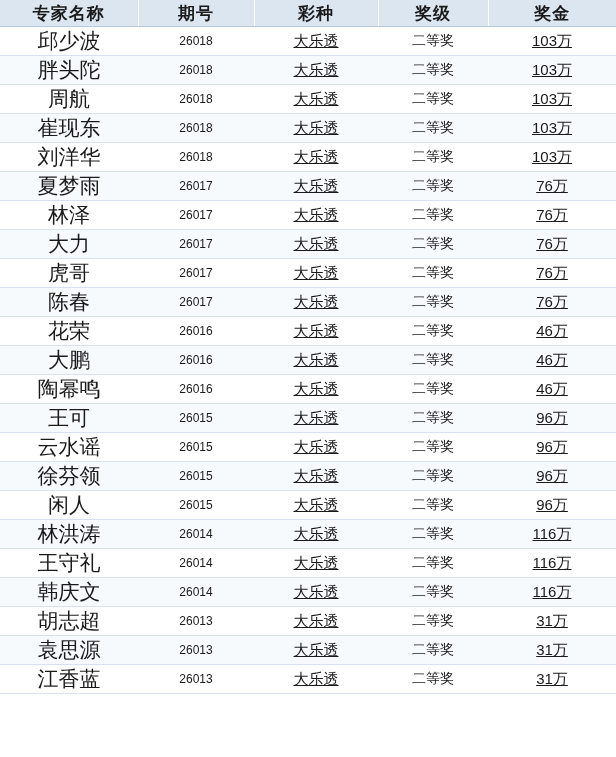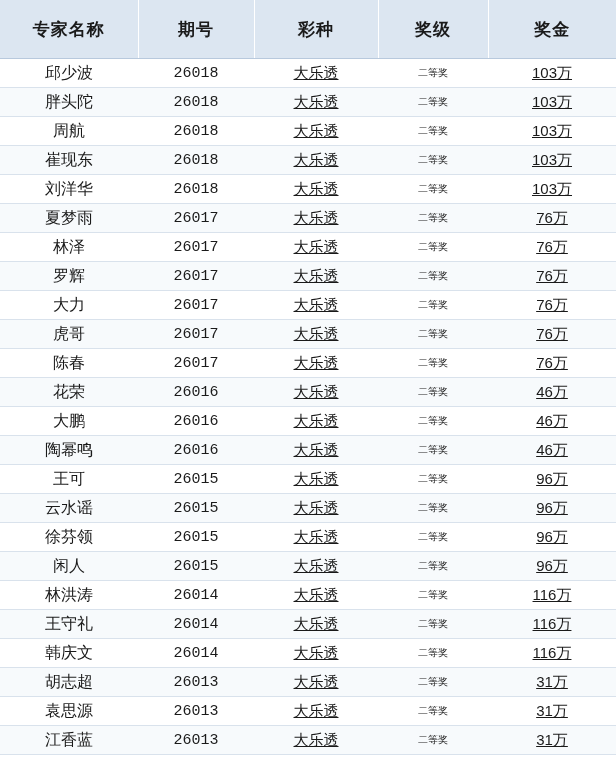--- a/index.html
+++ b/index.html
@@ -27,38 +27,38 @@
 
   thead th {
     background: #dce6f1;
     color: #1a1a1a;
     font-size: 17px;
     font-weight: bold;
     text-align: center;
     height: 26px;
     border-right: 1px solid #ffffff;
     border-bottom: 1px solid #b8c9dd;
-    padding: 16px;
+    padding: 0;
     letter-spacing: 1px;
   }
   thead th:last-child { border-right: none; }
 
   tbody td {
     height: 28px;
     text-align: center;
     font-size: 16px;
     border-bottom: 1px solid #d9e2ec;
     padding: 0;
     white-space: nowrap;
     overflow: hidden;
   }
-  tbody td.name { font-size: 16px; }
-  tbody td.issue { font-size: 15px; font-family: Liberation Mono, monospace; }
+  tbody td.name { font-size: 21px; }
+  tbody td.issue { font-size: 12px; }
   tbody td.lottery { font-size: 15px; text-decoration: underline; }
-  tbody td.level { font-size: 10px; text-align: center; }
+  tbody td.level { font-size: 14px; text-align: center; }
   tbody td.prize { font-size: 15px; text-decoration: underline; }
 
   tbody tr:nth-child(odd) td { background: #ffffff; }
   tbody tr:nth-child(even) td { background: #f7fafc; }
 </style>
 </head>
 <body>
 
 <table class="award-table">
   <colgroup>
@@ -121,27 +121,20 @@
         <td class="prize">76万</td>
       </tr>
       <tr>
         <td class="name">林泽</td>
         <td class="issue">26017</td>
         <td class="lottery">大乐透</td>
         <td class="level">二等奖</td>
         <td class="prize">76万</td>
       </tr>
       <tr>
-        <td class="name">罗辉</td>
-        <td class="issue">26017</td>
-        <td class="lottery">大乐透</td>
-        <td class="level">二等奖</td>
-        <td class="prize">76万</td>
-      </tr>
-      <tr>
         <td class="name">大力</td>
         <td class="issue">26017</td>
         <td class="lottery">大乐透</td>
         <td class="level">二等奖</td>
         <td class="prize">76万</td>
       </tr>
       <tr>
         <td class="name">虎哥</td>
         <td class="issue">26017</td>
         <td class="lottery">大乐透</td>

